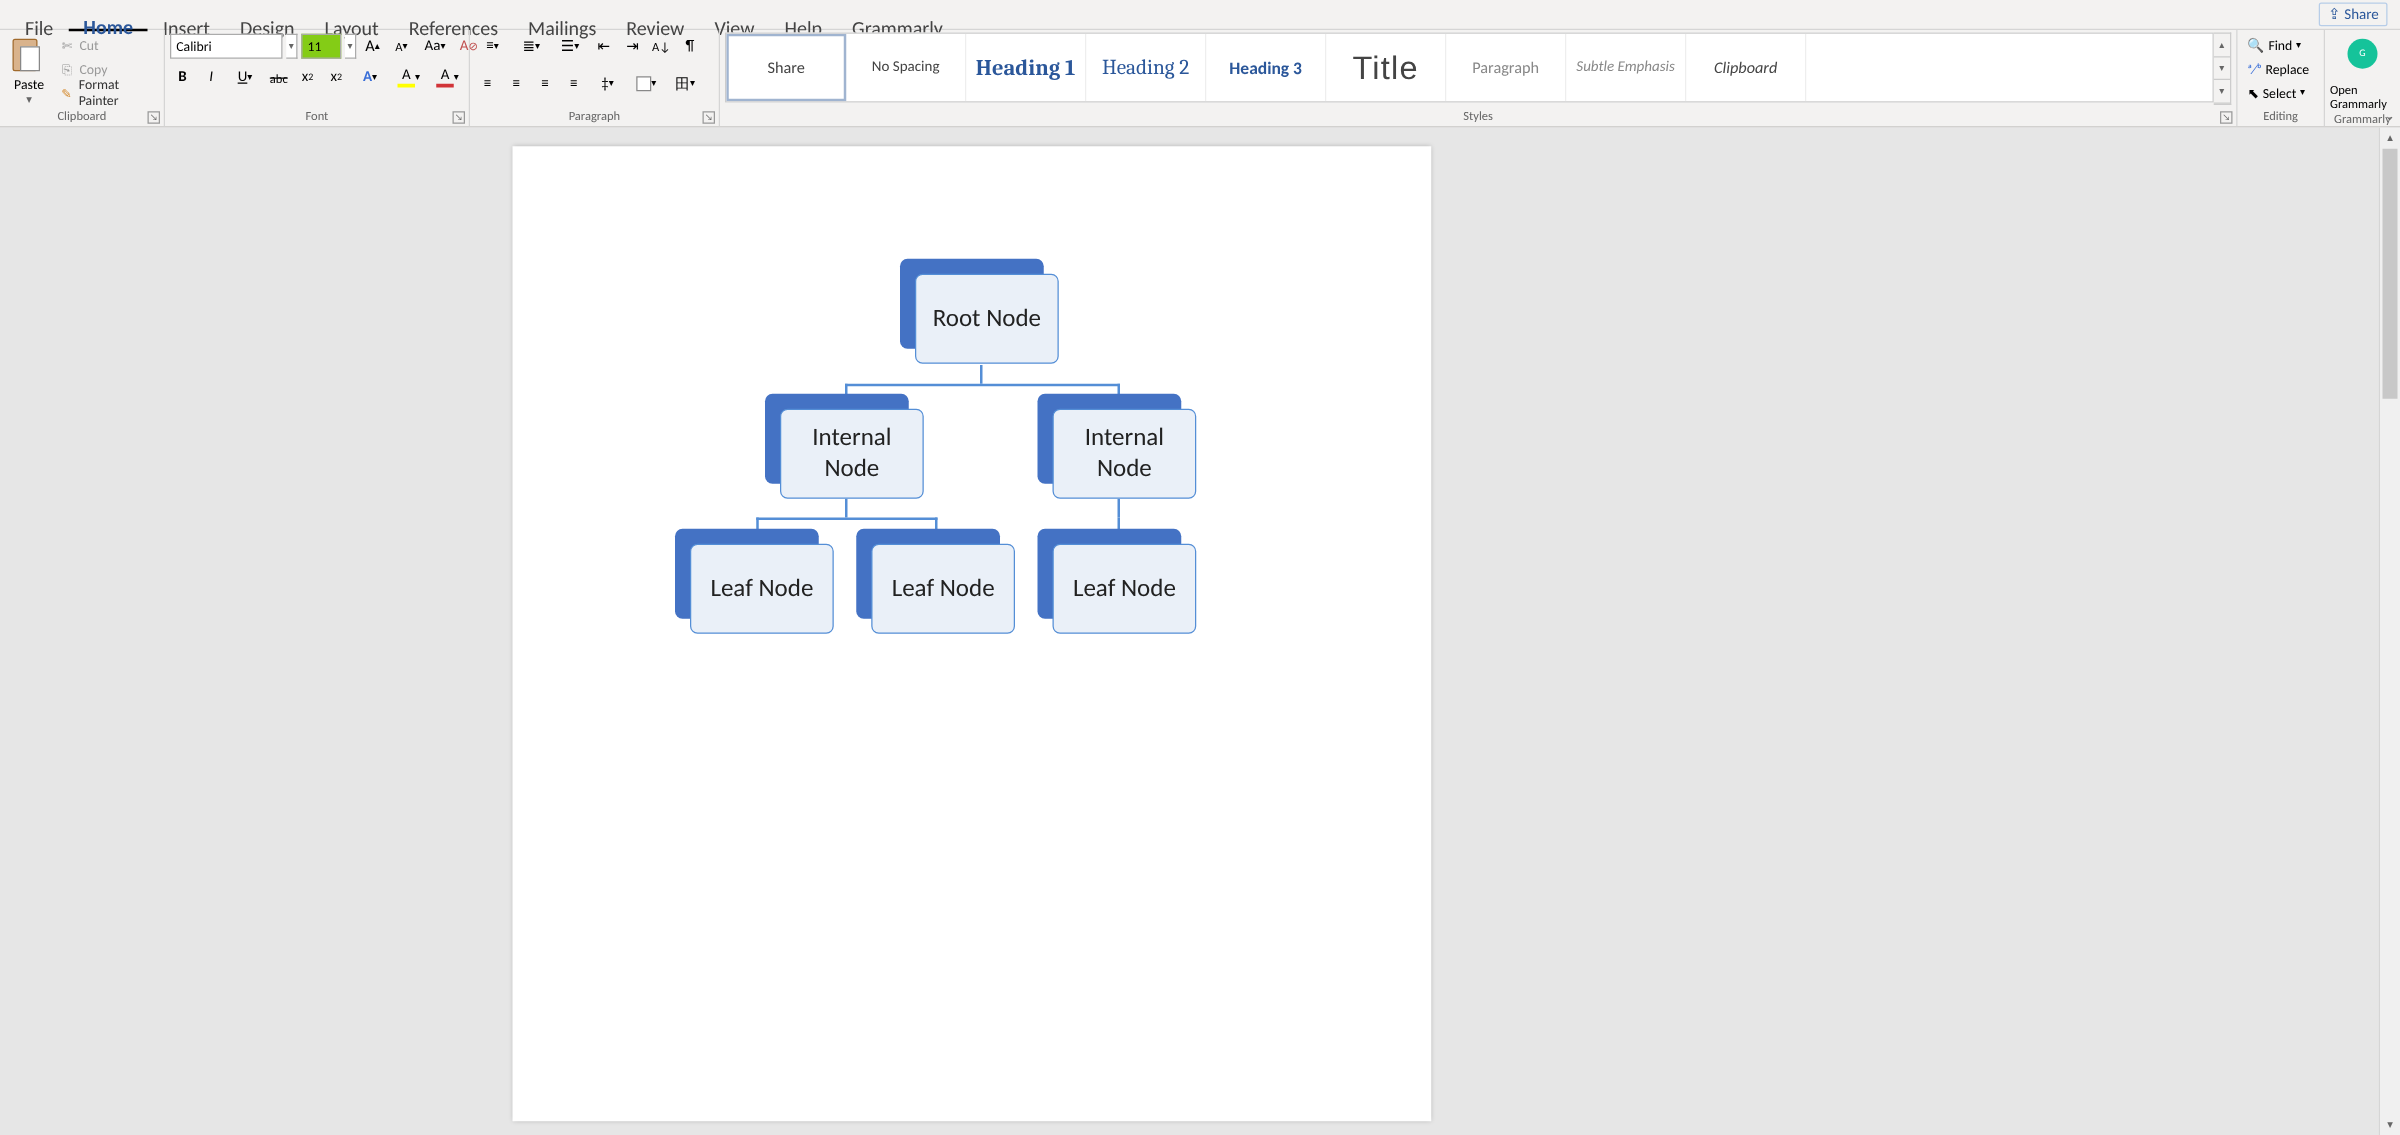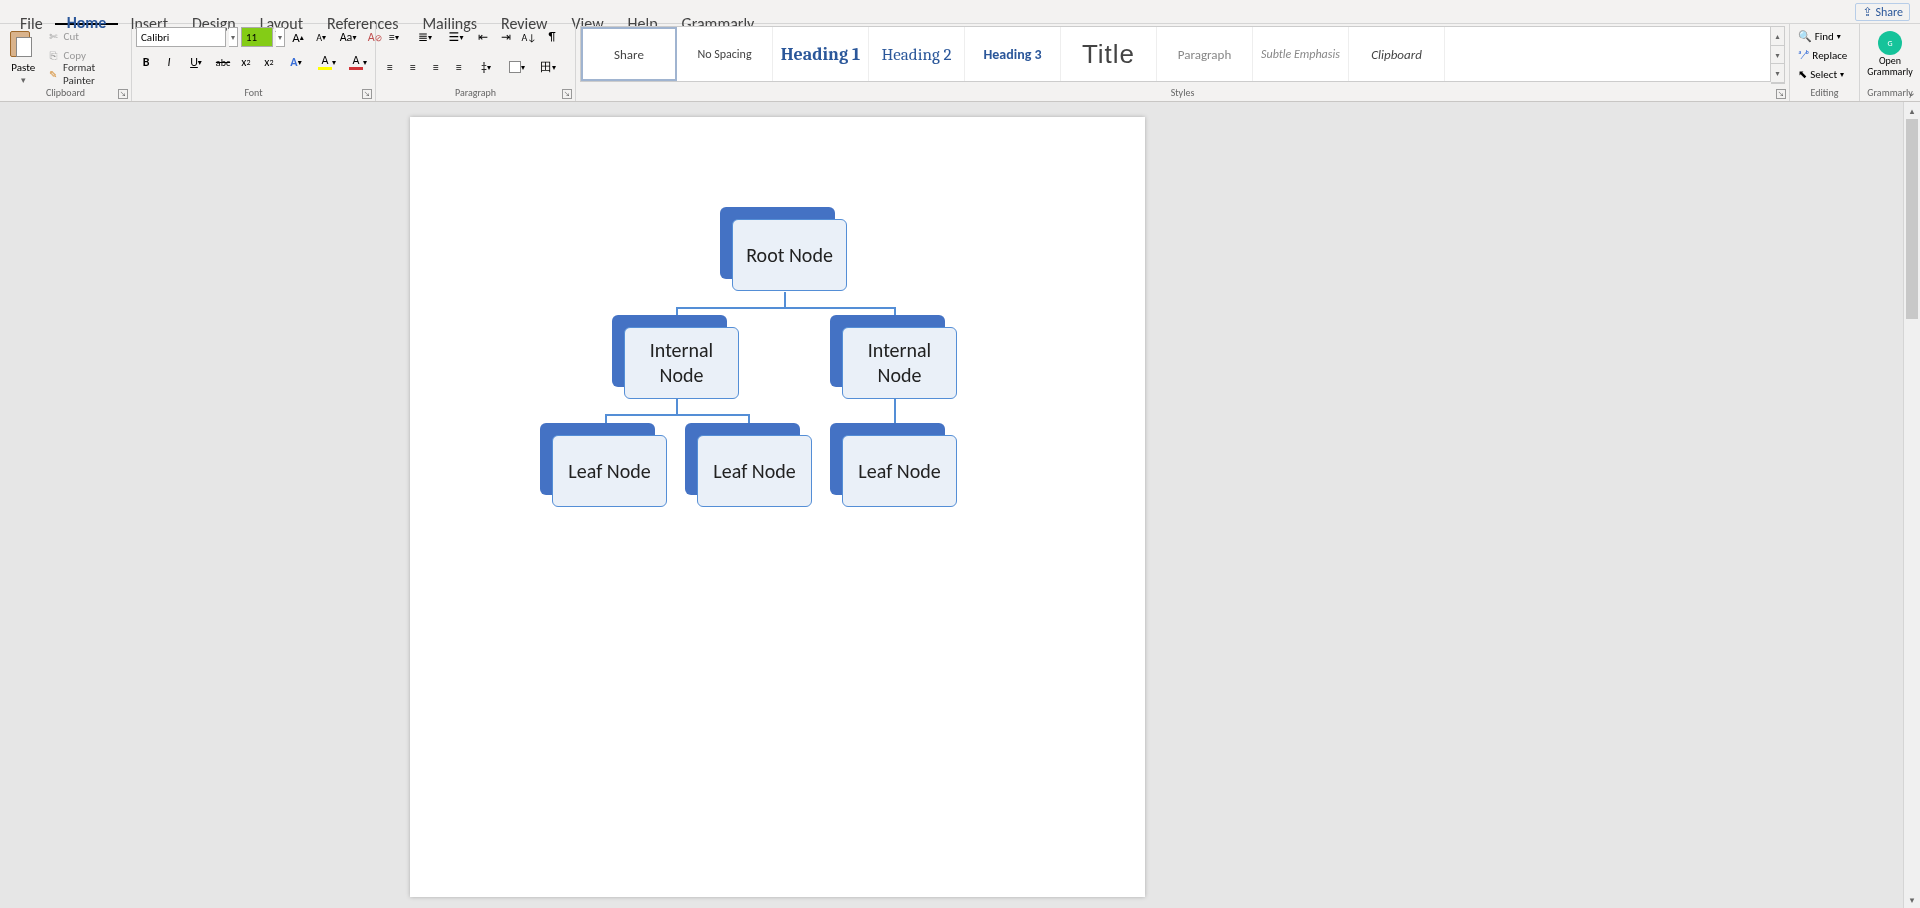--- a/index.html
+++ b/index.html
@@ -266,21 +266,21 @@
         <span style="font-size:8px">▾</span>
       </div>
     </div>
     <div class="group-label">Editing</div>
   </div>
 
   <div class="group" style="width:60px;border-right:0">
     <div class="group-body">
       <div class="grammarly-big">
         <div class="g-circle">G</div>
-        <div style="font-size:10px;text-align:center;margin-top:0;line-height:1.1">Open Grammarly</div>
+        <div style="font-size:10px;margin-top:11px;line-height:1.1">Open Grammarly</div>
       </div>
     </div>
     <div class="group-label">Grammarly</div>
   </div>
 
 </div>
 
 <div class="collapse">⌄</div>
 
 <div class="doc-area">

